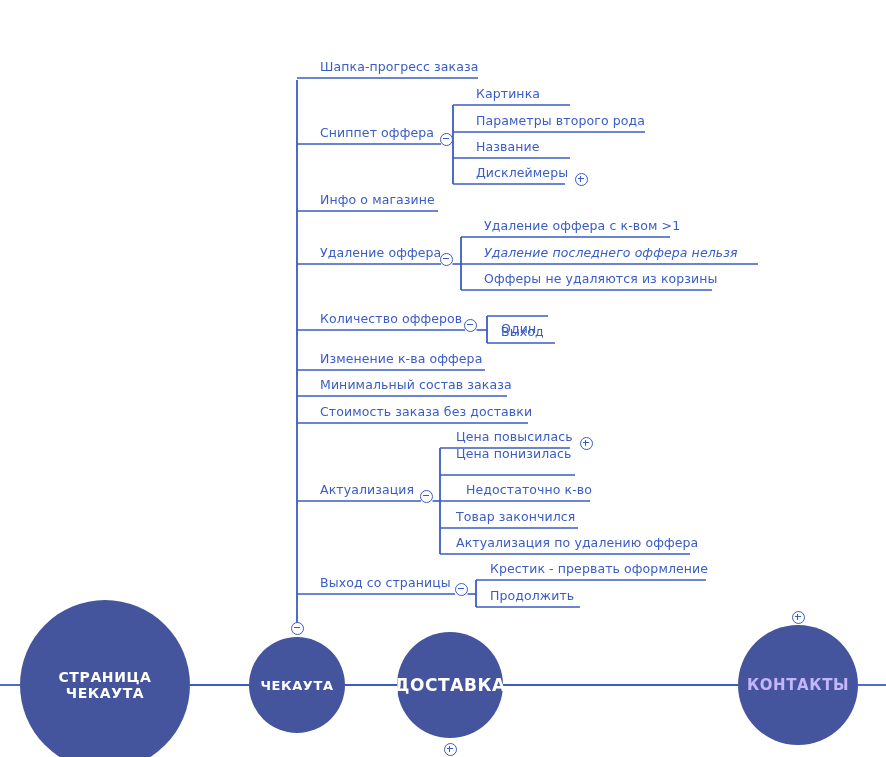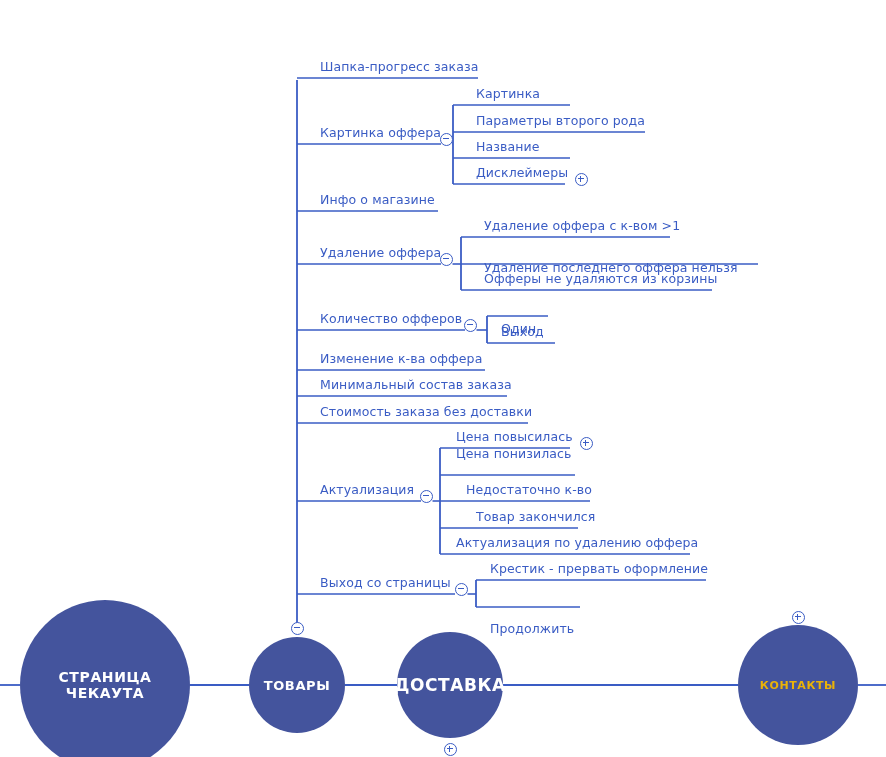--- a/index.html
+++ b/index.html
@@ -122,57 +122,57 @@
       <line x1="476" y1="607" x2="580" y2="607" stroke="#3a5cc4" stroke-width="1.6"></line>
       <line x1="0" y1="685" x2="20" y2="685" stroke="#3a5cc4" stroke-width="1.8"></line>
       <line x1="190" y1="685" x2="249" y2="685" stroke="#3a5cc4" stroke-width="1.8"></line>
       <line x1="345" y1="685" x2="397" y2="685" stroke="#3a5cc4" stroke-width="1.8"></line>
       <line x1="503" y1="685" x2="738" y2="685" stroke="#3a5cc4" stroke-width="1.8"></line>
       <line x1="858" y1="685" x2="886" y2="685" stroke="#3a5cc4" stroke-width="1.8"></line>
       <line x1="297" y1="628" x2="297" y2="628.5" stroke="#3a5cc4" stroke-width="1.8"></line>
     </svg>
   <div id="labels">
       <div class="node-label lvl1" style="left: 320px; top: 61px;">Шапка-прогресс заказа</div>
-      <div class="node-label lvl1" style="left: 320px; top: 127px;">Картинка оффера</div>
+      <div class="node-label lvl1" style="left: 320px; top: 127px;">Сниппет оффера</div>
       <div class="node-label lvl2" style="left: 476px; top: 88px;">Картинка</div>
       <div class="node-label lvl2" style="left: 476px; top: 115px;">Параметры второго рода</div>
       <div class="node-label lvl2" style="left: 476px; top: 141px;">Название</div>
       <div class="node-label lvl2" style="left: 476px; top: 167px;">Дисклеймеры</div>
       <div class="node-label lvl1" style="left: 320px; top: 194px;">Инфо о магазине</div>
       <div class="node-label lvl1" style="left: 320px; top: 247px;">Удаление оффера</div>
       <div class="node-label lvl2" style="left: 484px; top: 220px;">Удаление оффера с к-вом &gt;1</div>
-      <div class="node-label lvl2" style="left: 484px; top: 262px;">Удаление последнего оффера нельзя</div>
+      <div class="node-label lvl2" style="left: 484px; top: 247px; font-style: italic;">Удаление последнего оффера нельзя</div>
       <div class="node-label lvl2" style="left: 484px; top: 273px;">Офферы не удаляются из корзины</div>
       <div class="node-label lvl1" style="left: 320px; top: 313px;">Количество офферов</div>
       <div class="node-label lvl2" style="left: 501px; top: 299px; margin-top: 24px;">Один</div>
       <div class="node-label lvl2" style="left: 501px; top: 326px;">Выход</div>
       <div class="node-label lvl1" style="left: 320px; top: 353px;">Изменение к-ва оффера</div>
       <div class="node-label lvl1" style="left: 320px; top: 379px;">Минимальный состав заказа</div>
       <div class="node-label lvl1" style="left: 320px; top: 406px;">Стоимость заказа без доставки</div>
       <div class="node-label lvl1" style="left: 320px; top: 484px;">Актуализация</div>
       <div class="node-label lvl2" style="left: 456px; top: 431px;">Цена повысилась</div>
       <div class="node-label lvl2" style="left: 456px; top: 448px;">Цена понизилась</div>
       <div class="node-label lvl2" style="left: 456px; top: 484px; margin-left: 10px;">Недостаточно к-во</div>
-      <div class="node-label lvl2" style="left: 456px; top: 511px; margin-left: 20px;">Товар закончился</div>
+      <div class="node-label lvl2" style="left: 456px; top: 511px;">Товар закончился</div>
       <div class="node-label lvl2" style="left: 456px; top: 537px;">Актуализация по удалению оффера</div>
       <div class="node-label lvl1" style="left: 320px; top: 577px;">Выход со страницы</div>
       <div class="node-label lvl2" style="left: 490px; top: 563px;">Крестик - прервать оформление</div>
-      <div class="node-label lvl2" style="left: 490px; top: 590px; margin-top: 33px;">Продолжить</div>
+      <div class="node-label lvl2" style="left: 490px; top: 590px;">Продолжить</div>
     </div>
   <div id="toggles">
       <div class="toggle" style="left: 439.5px; top: 132.5px;"></div>
       <div class="toggle plus" style="left: 574.5px; top: 172.5px;"></div>
       <div class="toggle" style="left: 439.5px; top: 252.5px;"></div>
       <div class="toggle" style="left: 463.5px; top: 318.5px;"></div>
       <div class="toggle" style="left: 419.5px; top: 489.5px;"></div>
       <div class="toggle plus" style="left: 579.5px; top: 436.5px;"></div>
       <div class="toggle" style="left: 454.5px; top: 582.5px;"></div>
       <div class="toggle" style="left: 290.5px; top: 621.5px;"></div>
       <div class="toggle plus" style="left: 443.5px; top: 742.5px;"></div>
       <div class="toggle plus" style="left: 791.5px; top: 610.5px;"></div>
     </div>
   <div id="nodes">
       <div class="circle-node" style="left: 20px; top: 600px; width: 170px; height: 170px; background: rgb(68, 84, 157); color: rgb(255, 255, 255); font-size: 14px;">СТРАНИЦА ЧЕКАУТА</div>
-      <div class="circle-node" style="left: 249px; top: 637px; width: 96px; height: 96px; background: rgb(68, 84, 157); color: rgb(255, 255, 255); font-size: 13px;">ТОВАРЫ</div>
+      <div class="circle-node" style="left: 249px; top: 637px; width: 96px; height: 96px; background: rgb(68, 84, 157); color: rgb(255, 255, 255); font-size: 13px;">ЧЕКАУТА</div>
       <div class="circle-node" style="left: 397px; top: 632px; width: 106px; height: 106px; background: rgb(68, 84, 157); color: rgb(255, 255, 255); font-size: 17px;">ДОСТАВКА</div>
-      <div class="circle-node" style="left: 738px; top: 625px; width: 120px; height: 120px; background: rgb(68, 84, 157); color: #eab308; font-size: 11px;">КОНТАКТЫ</div>
+      <div class="circle-node" style="left: 738px; top: 625px; width: 120px; height: 120px; background: rgb(68, 84, 157); color: #c4b5fd; font-size: 15px;">КОНТАКТЫ</div>
     </div>
 </div>
 
 </body></html>

